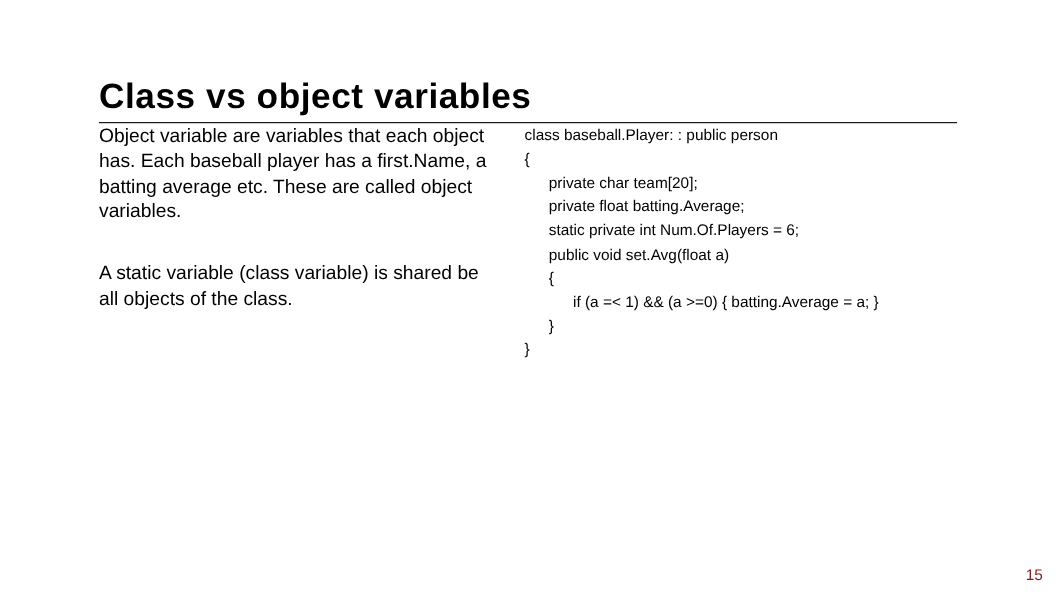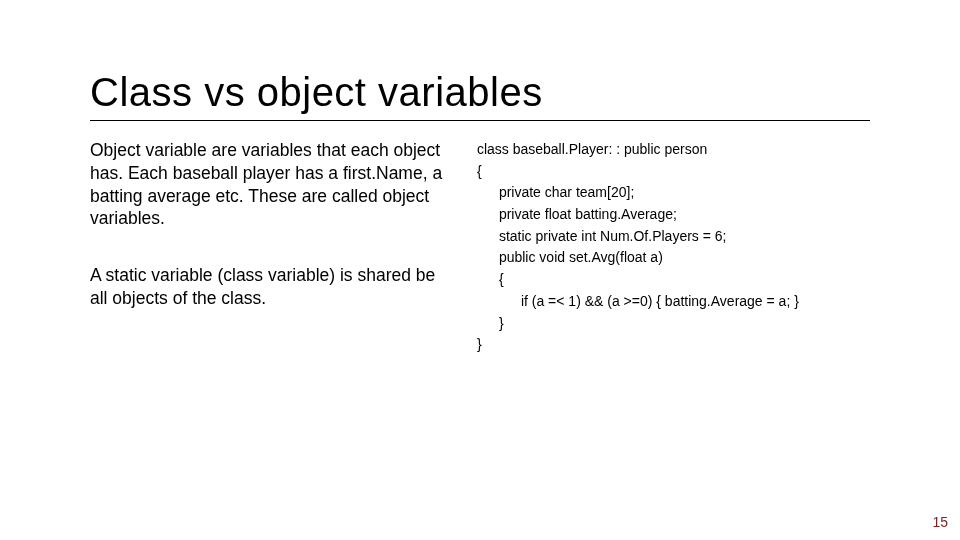--- a/index.html
+++ b/index.html
@@ -1,20 +1,20 @@
 <!DOCTYPE html>
 <html><head>
 <meta charset="utf-8">
 <style>
   * { margin: 0; padding: 0; box-sizing: border-box; }
   html, body { width: 960px; height: 540px; background: #fff; font-family: "Segoe UI", Arial, sans-serif; color: #000; }
   .slide { position: relative; width: 960px; height: 540px; padding: 70px 90px 40px 90px; }
-  .title { font-size: 40px; font-weight: 400; line-height: 1.1; letter-spacing: 0.5px; }
+  .title { font-size: 32px; font-weight: 700; line-height: 1.1; letter-spacing: 0.5px; }
   .rule { border: none; border-top: 1px solid #000; margin-top: 6px; width: 100%; }
-  .body { display: flex; gap: 24px; margin-top: 18px; }
+  .body { display: flex; gap: 24px; margin-top: 0; }
   .col-left { width: 48%; font-size: 17.5px; line-height: 1.3; }
   .col-left p + p { margin-top: 14px; }
   .col-left .gap { margin-top: 34px; }
   .col-right { width: 52%; font-size: 14px; line-height: 1.55; }
   .code-l0 { margin: 0; }
   .code-l1 { margin-left: 22px; }
   .code-l2 { margin-left: 44px; }
   .page-num { position: absolute; right: 12px; bottom: 10px; font-size: 14px; color: #7f1d1d; font-weight: 500; }
 </style>
 </head>

